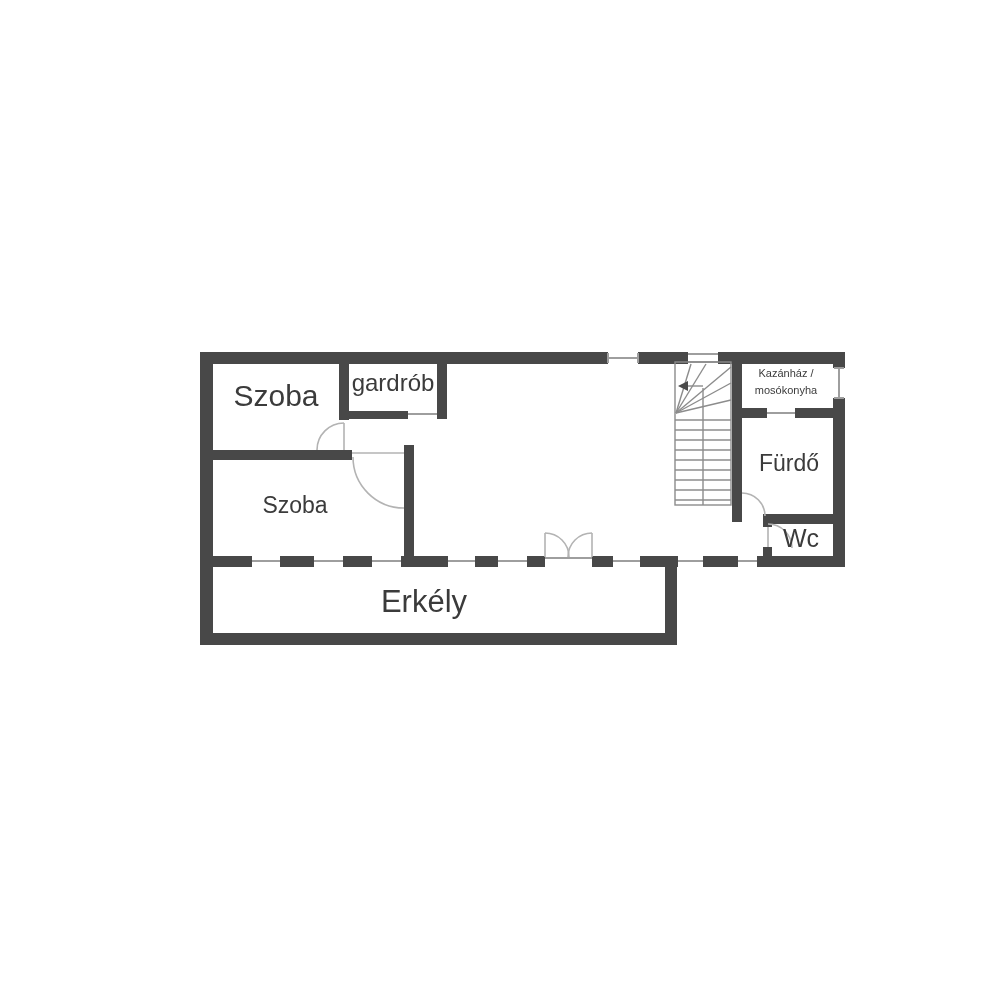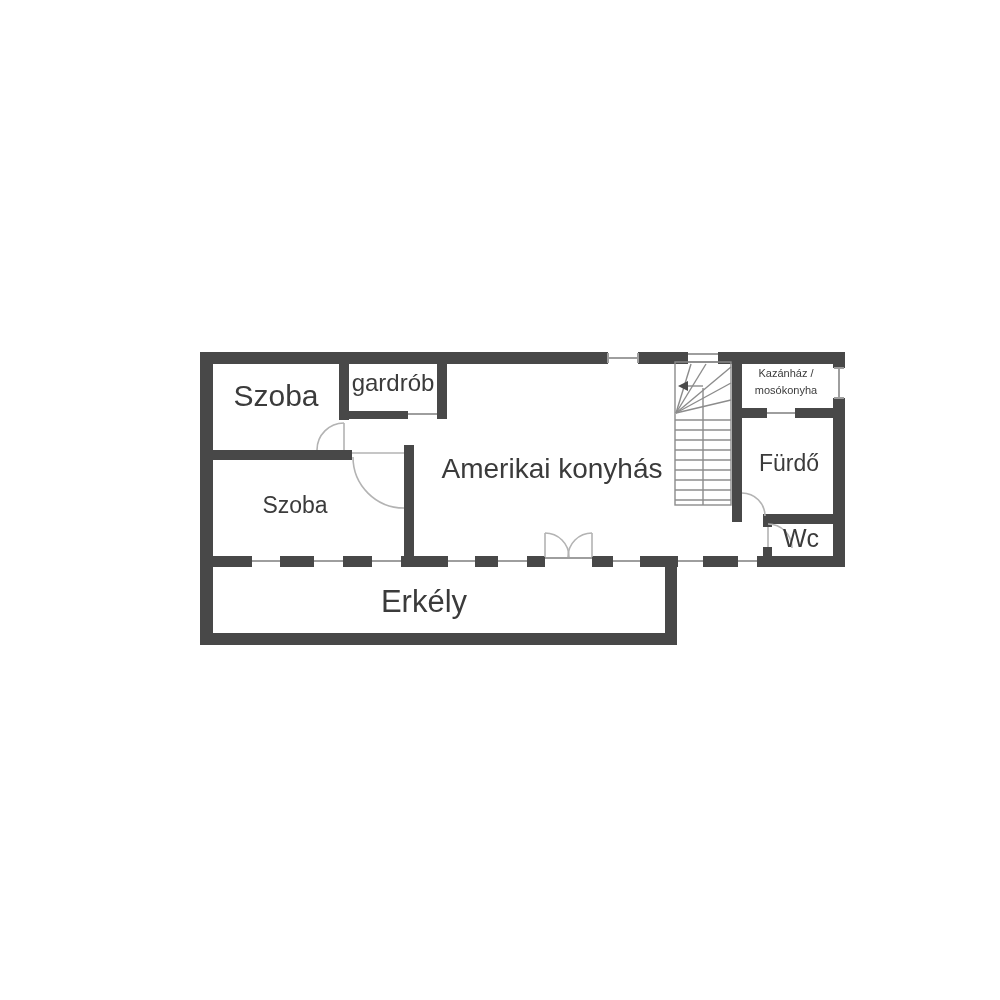--- a/index.html
+++ b/index.html
@@ -163,21 +163,20 @@
     </g>
   </svg>
 
   <div class="label lbl-szoba-top" style="left:276px;top:396px;">Szoba</div>
 
   <div class="label lbl-gardrob" style="left:393px;top:383px;">gardrób</div>
 
   <div class="label lbl-szoba-bottom" style="left:295px;top:505px;">Szoba</div>
 
   <div class="label lbl-nappali" style="left:552px;top:468px;">
-    <div>Amerikai konyhás</div>
   </div>
 
   <div class="label lbl-kazanhaz" style="left:786px;top:382px;">
     <div>Kazánház /</div>
     <div>mosókonyha</div>
   </div>
 
   <div class="label lbl-furdo" style="left:789px;top:463px;text-align:center;">Fürdő</div>
 
   <div class="label lbl-wc" style="left:801px;top:538px;">Wc</div>

